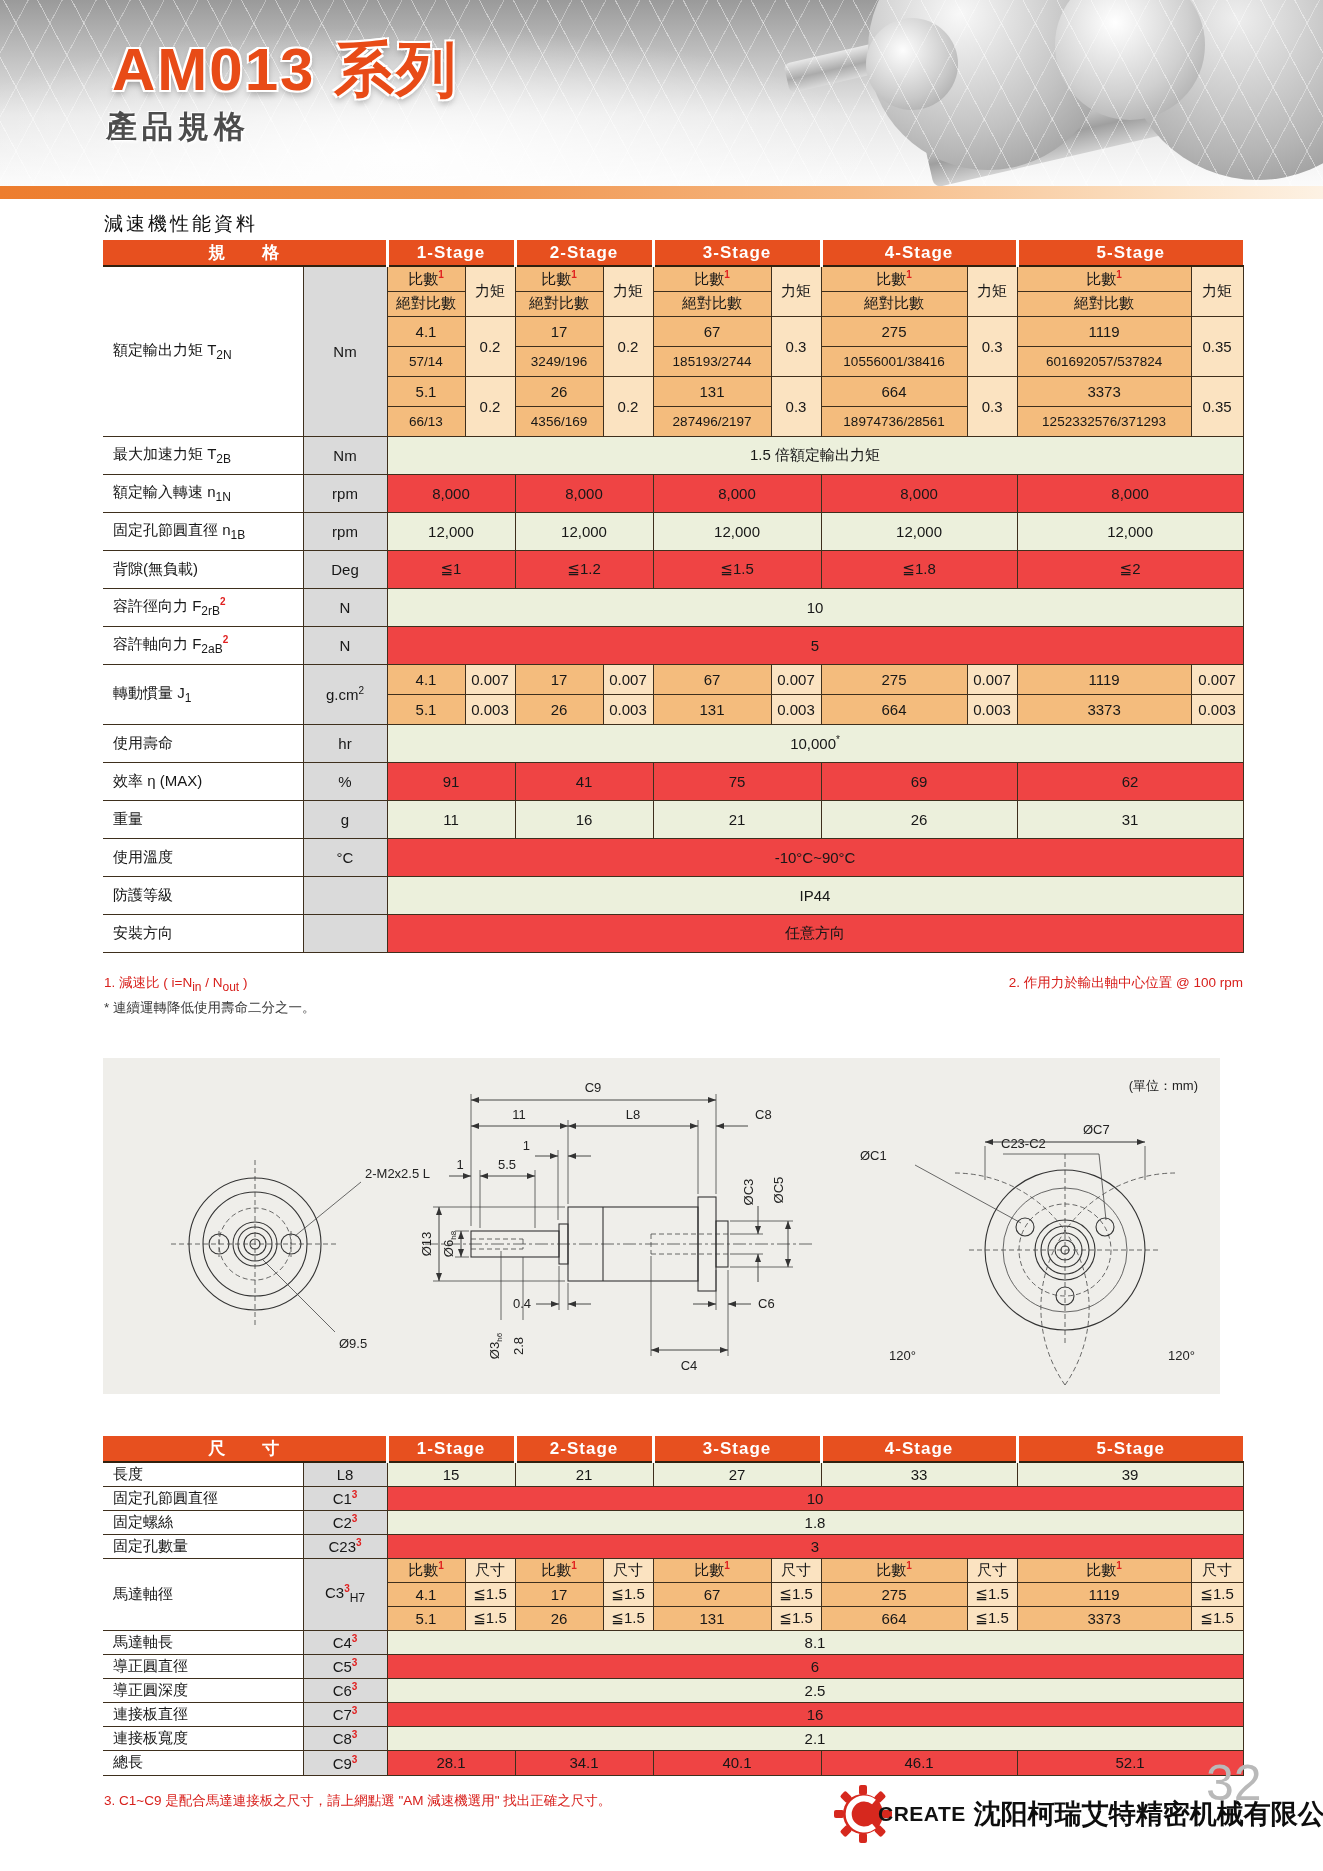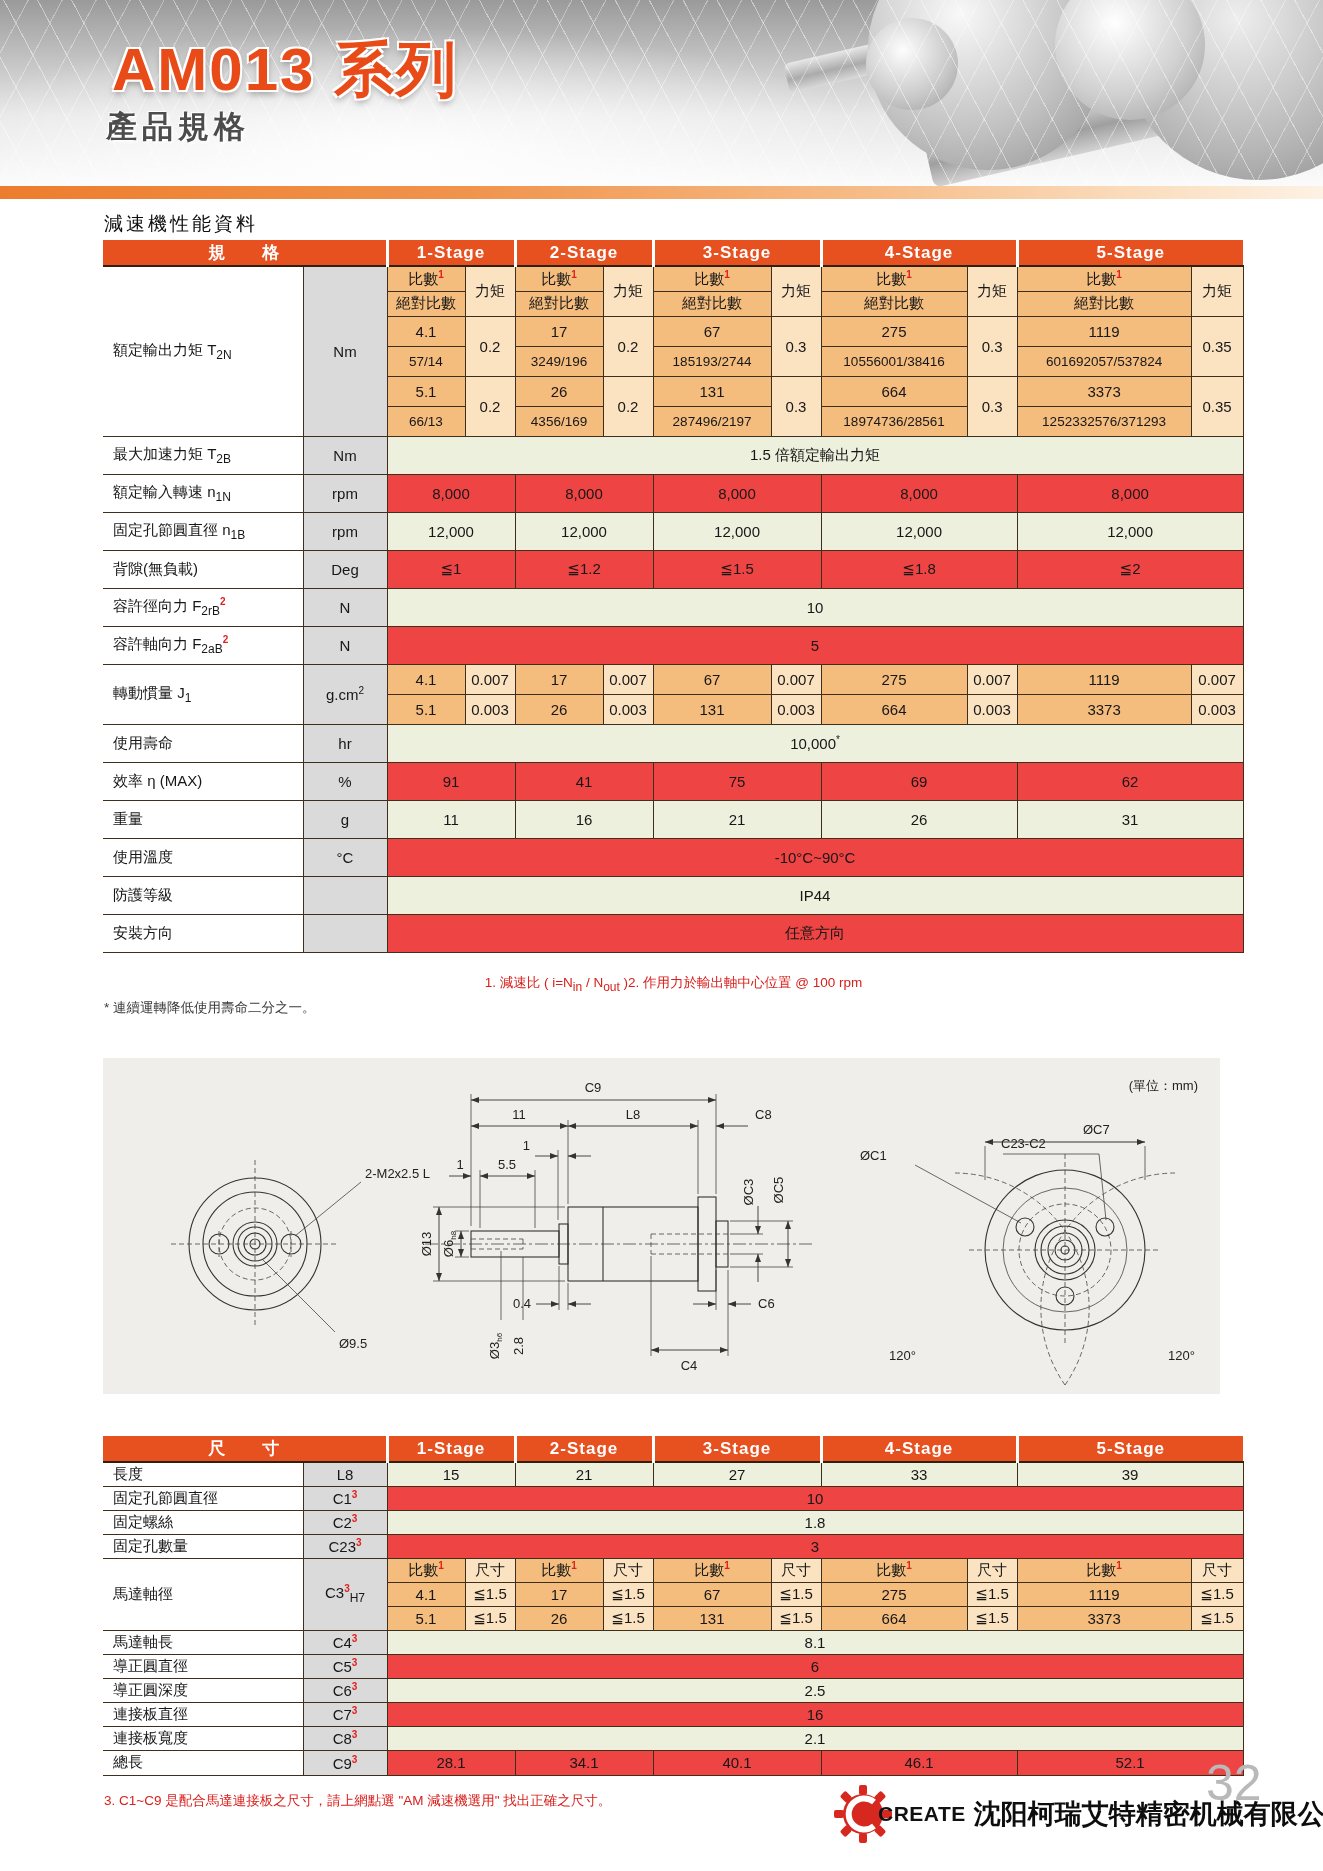--- a/index.html
+++ b/index.html
@@ -48,21 +48,21 @@
   .g2{background:#ef4444}
   .sm{font-size:13.5px !important}
   tr.h24 td{height:24px}
   tr.h25 td{height:25px}
   tr.h30 td{height:30px}
   tr.h38 td{height:38px}
   sup.red{color:#e01f1f;font-size:10px;font-weight:bold}
   sub.s{font-size:12px}
   sup.s{font-size:10px}
 
-  .notes{position:absolute;left:104px;top:974px;width:1139px;display:flex;justify-content:center;
+  .notes{position:absolute;left:104px;top:974px;width:1139px;display:flex;justify-content:space-between;
          font-size:13.5px;color:#d8201c}
   .star-note{position:absolute;left:104px;top:999px;font-size:13.5px;color:#3a3a3a}
   .note3{position:absolute;left:104px;top:1792px;font-size:13.5px;color:#d8201c}
 
   
   .panel{position:absolute;left:103px;top:1058px;width:1117px;height:336px;background:#efeeea}
   svg text{font-family:"Liberation Sans","DejaVu Sans",sans-serif;font-size:13px;fill:#222}
   .dr circle,.dr rect,.dr line,.dr path{stroke:#333;fill:none;stroke-width:1.1px}
   .thin{stroke-width:.8px !important;stroke:#444 !important}
   .dash{stroke-dasharray:5 3}

